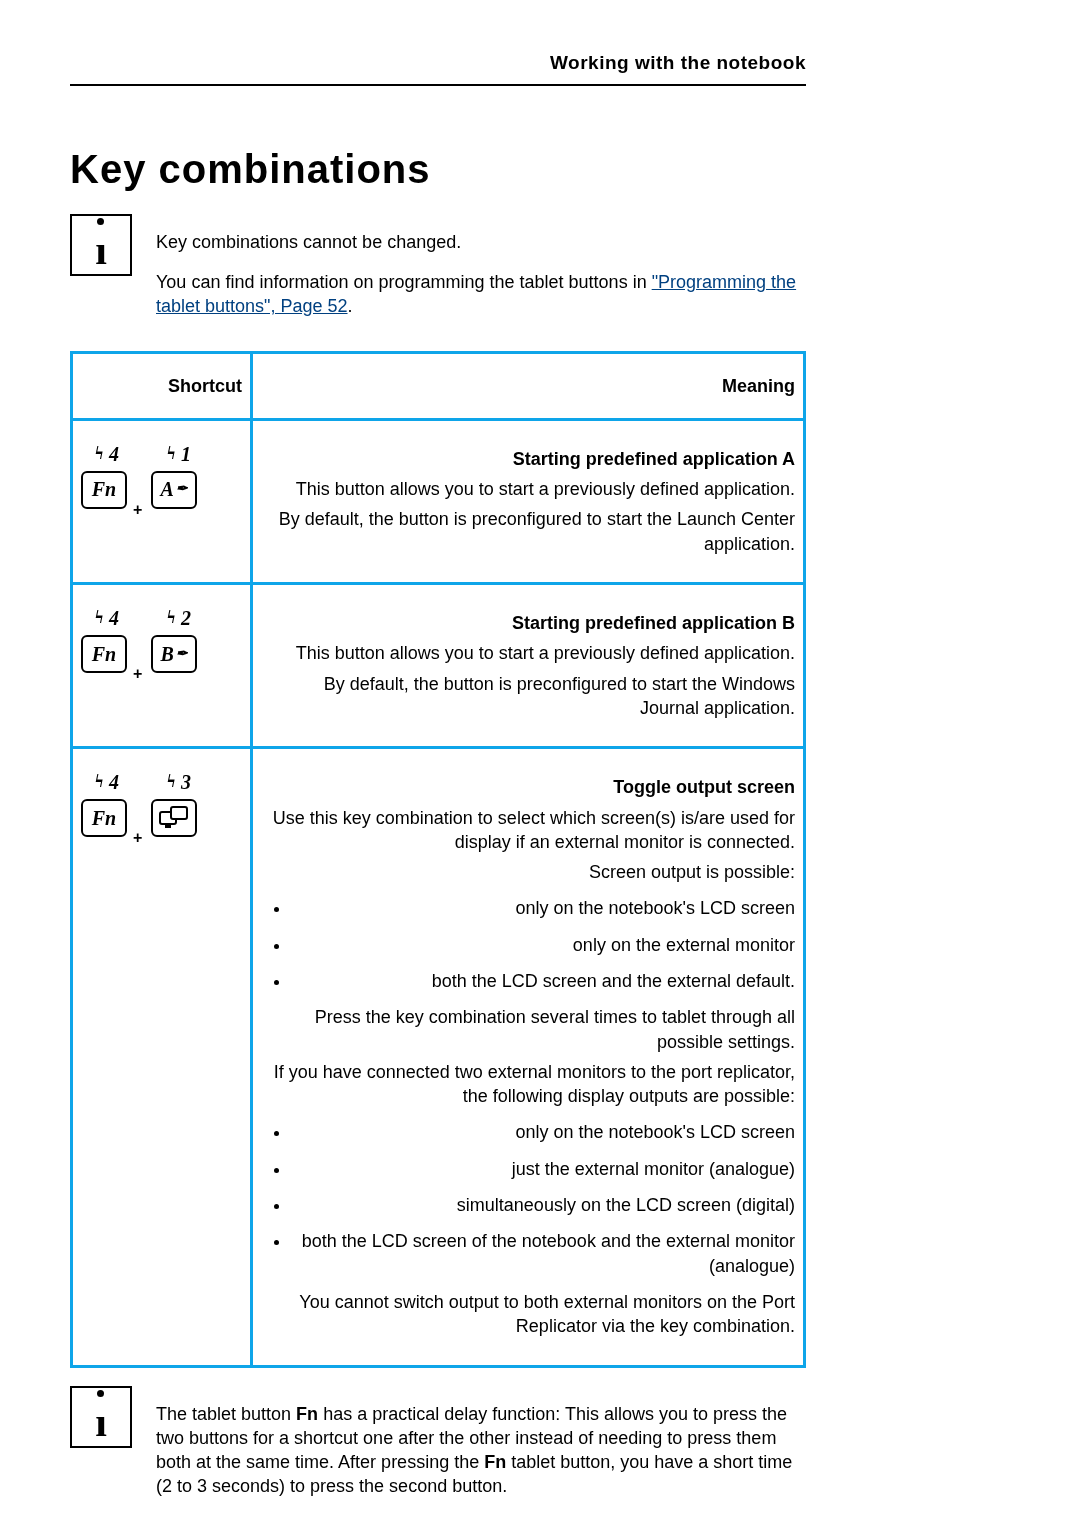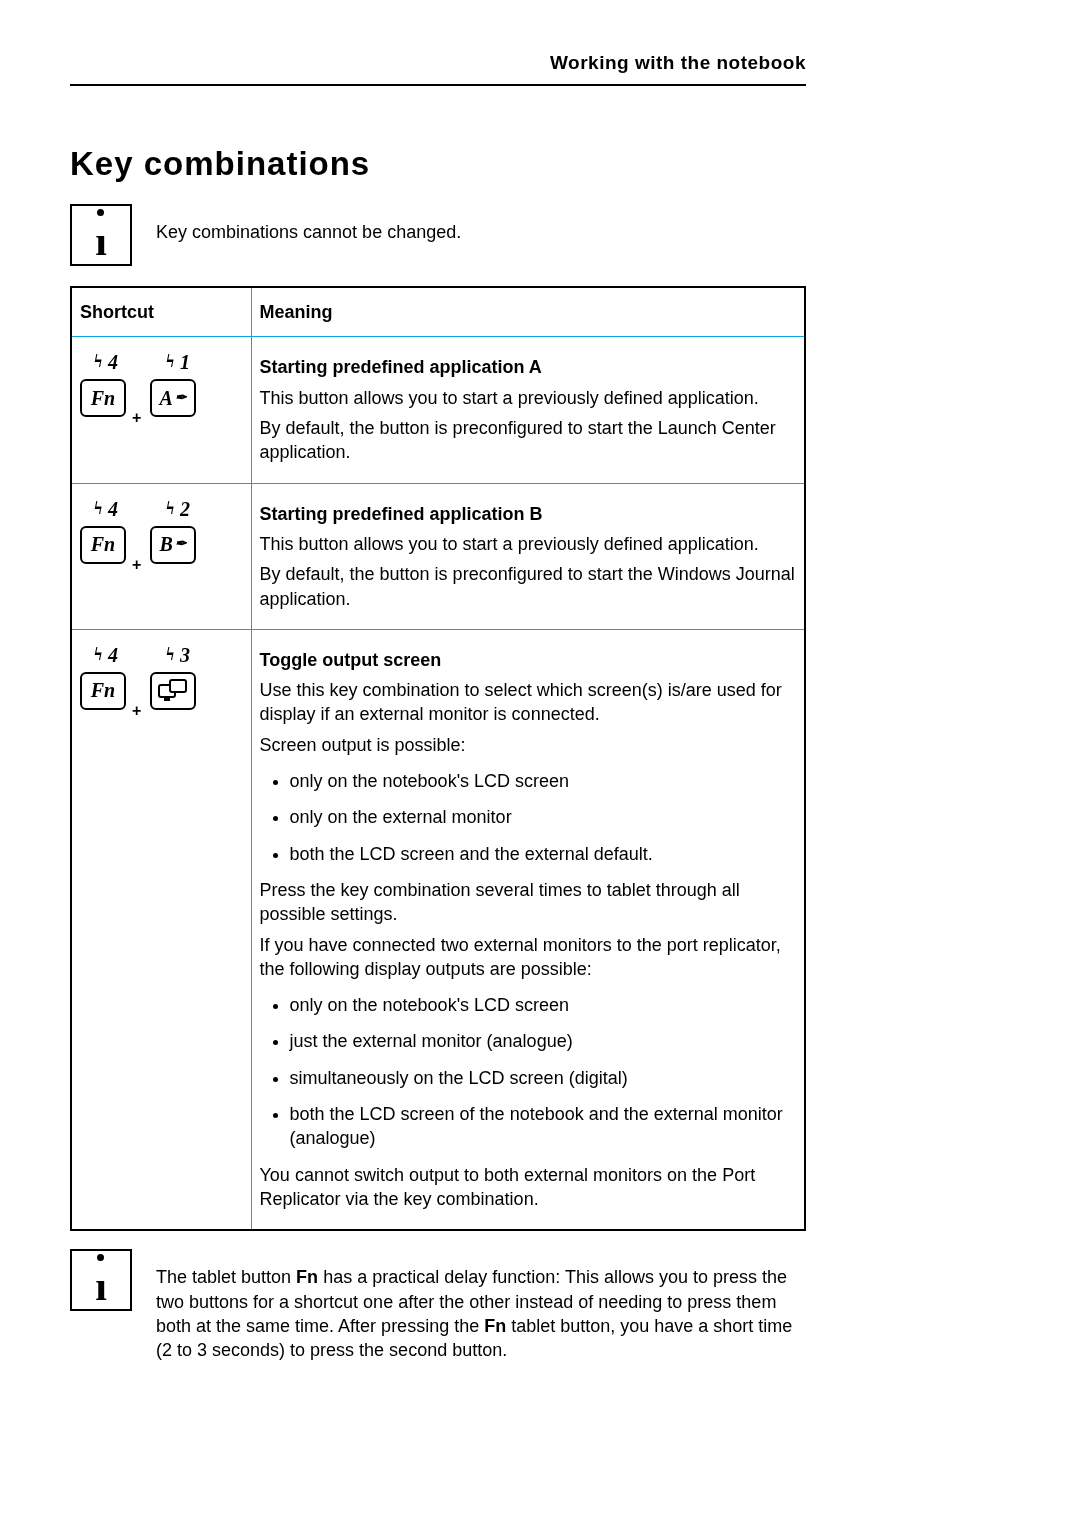--- a/index.html
+++ b/index.html
@@ -21,21 +21,21 @@
   .top-header {
     text-align: right;
     font-weight: bold;
     font-size: 19px;
     border-bottom: 2px solid #000;
     padding-bottom: 8px;
     margin-bottom: 56px;
     letter-spacing: 0.5px;
   }
   h2.section-title {
-    font-size: 33px;
+    font-size: 40px;
     margin: 8px 0 18px 0;
     letter-spacing: 1px;
     font-weight: bold;
   }
   .info-row {
     display: flex;
     align-items: flex-start;
     gap: 24px;
     margin-bottom: 20px;
   }
@@ -70,24 +70,24 @@
     text-decoration: underline;
   }
 
   table.kc {
     width: 100%;
     border-collapse: collapse;
     border: 2px solid #000;
     margin-top: 8px;
   }
   table.kc th, table.kc td {
-    border: 1px solid #0ea5e9;
+    border: 3px solid #0ea5e9;
     vertical-align: top;
-    padding: 12px 8px;
-    text-align: left;
+    padding: 20px 8px;
+    text-align: right;
   }
   table.kc th { font-weight: bold; font-size: 18px; }
   .col-shortcut { width: 180px; }
   .shortcut-cell { padding: 10px 6px; }
 
   .key-combo {
     position: relative;
     width: 150px;
     height: 70px;
   }
@@ -164,20 +164,24 @@
   <div class="top-header">Working with the notebook</div>
 
   <h2 class="section-title">Key combinations</h2>
 
   <div class="info-row">
     <div class="info-box">
       <span class="info-i">ı</span>
     </div>
     <div class="info-text">
       <p>Key combinations cannot be changed.</p>
+      <p>
+        <span>You can find information on programming the tablet buttons in </span>
+        <a href="#" class="link">"Programming the tablet buttons", Page 52</a><span>.</span>
+      </p>
     </div>
   </div>
 
   <table class="kc">
     <thead>
       <tr>
         <th class="col-shortcut">Shortcut</th>
         <th>Meaning</th>
       </tr>
     </thead>

